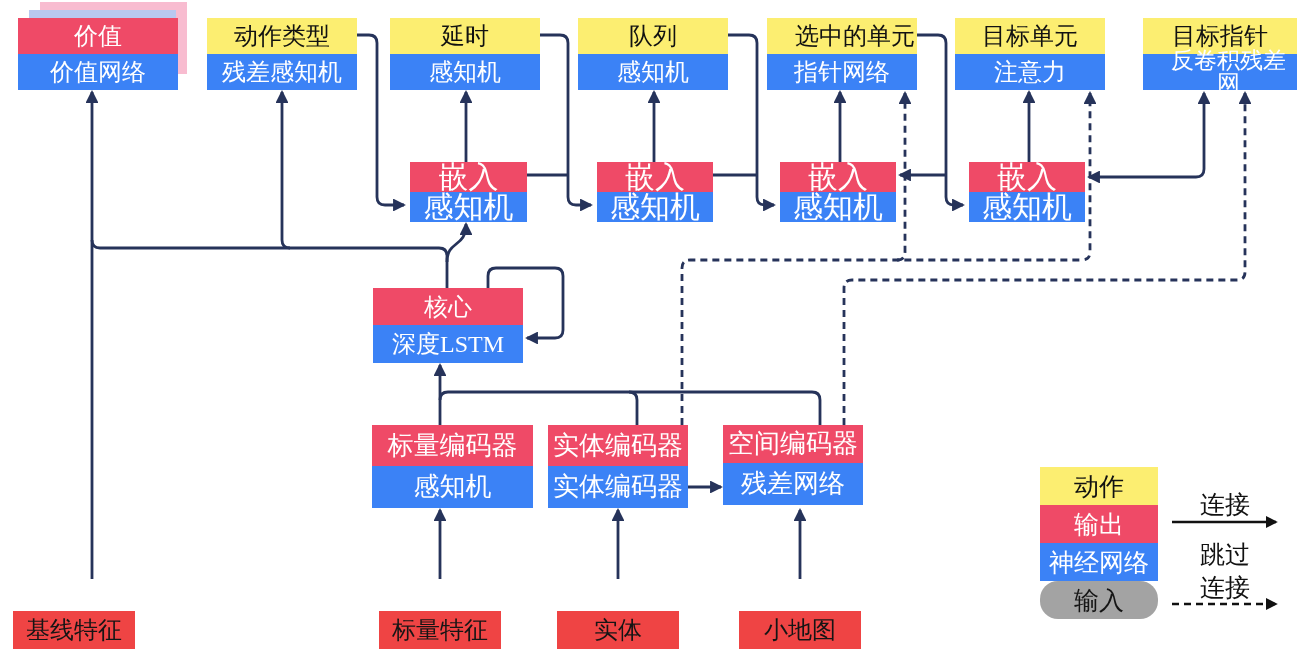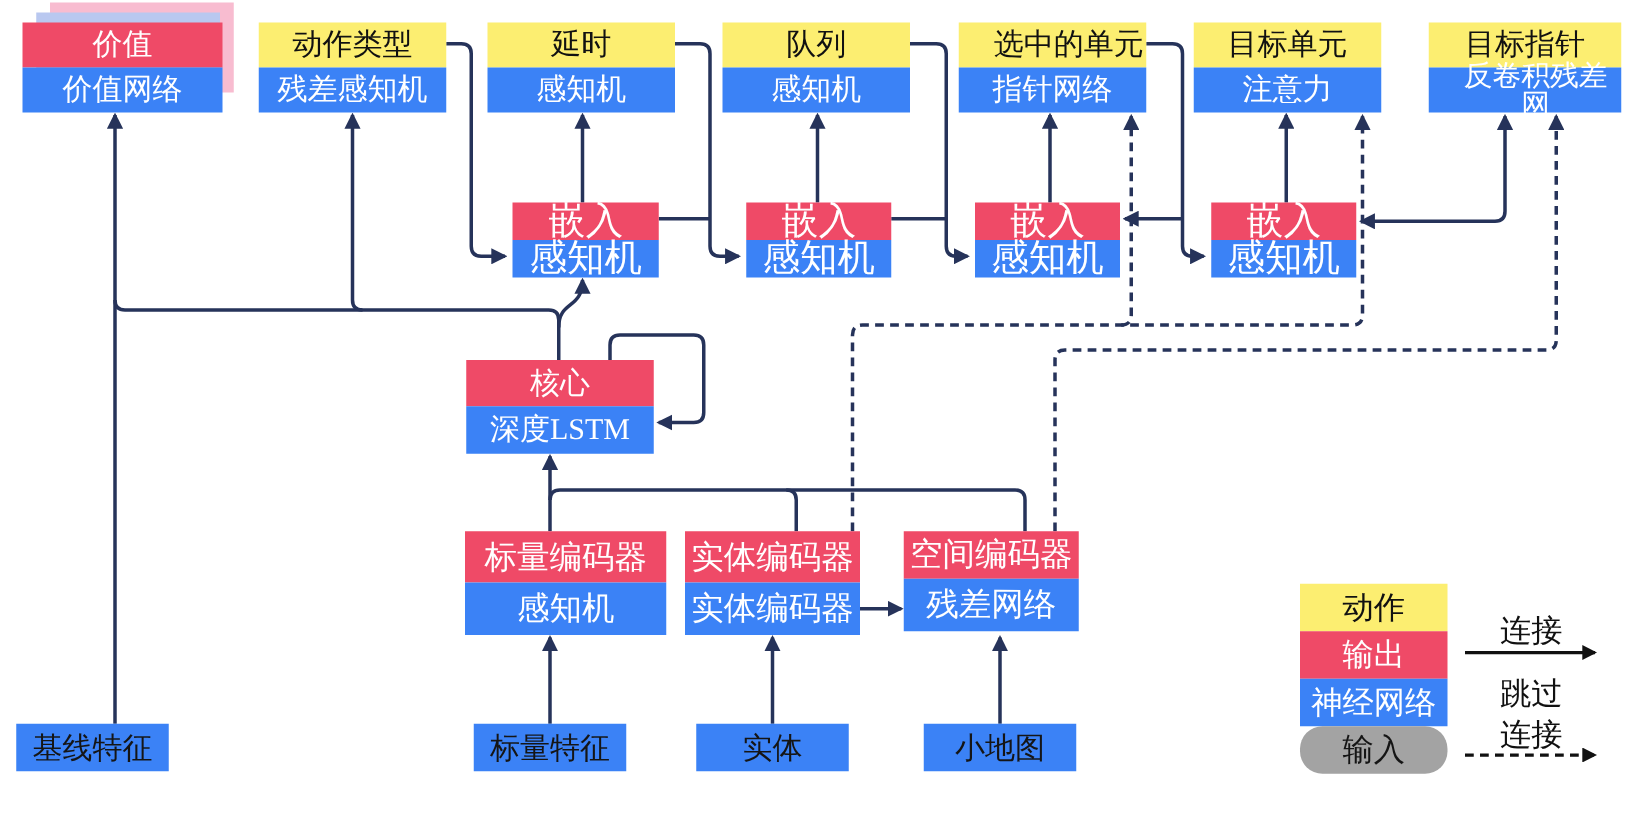--- a/index.html
+++ b/index.html
@@ -4,22 +4,22 @@
 <style>
   html,body{margin:0;padding:0;background:#ffffff;}
   #canvas{position:relative;width:1301px;height:662px;background:#ffffff;overflow:hidden;
           font-family:"Liberation Serif","DejaVu Serif",serif;}
   svg.wires{position:absolute;left:0;top:0;width:1301px;height:662px;}
   .node{position:absolute;display:flex;flex-direction:column;text-align:center;}
   .seg{display:flex;align-items:center;justify-content:center;line-height:1;}
   .hd-yellow{background:#fcee71;color:#111111;}
   .hd-red{background:#ef4a67;color:#ffffff;}
   .bd-blue{background:#3b82f6;color:#ffffff;}
-  .input-box{position:absolute;background:#3b82f6;color:#151515;display:flex;
-             align-items:center;justify-content:center;font-size:24px;}
+  .input-box{position:absolute;background:#ef4444;color:#151515;display:flex;
+             align-items:center;justify-content:center;font-size:24px;margin-top:32px;}
   .shadow-layer{position:absolute;}
   .sh-pink{background:#f8bcd0;}
   .sh-blue{background:#b9c8f0;}
   .f24{font-size:24px;} .f22{font-size:30px;} .f26{font-size:26px;} .f23{font-size:23px;}
   .legend{position:absolute;left:1010px;top:467px;width:148px;}
   .legend .seg{height:38px;font-size:25px;margin-left:30px;}
   .lg-green{background:#a3a3a3;color:#151515;border-radius:18px;}
   .arrow-label{position:absolute;font-size:25px;color:#111111;text-align:center;width:110px;}
 </style>
 </head>

